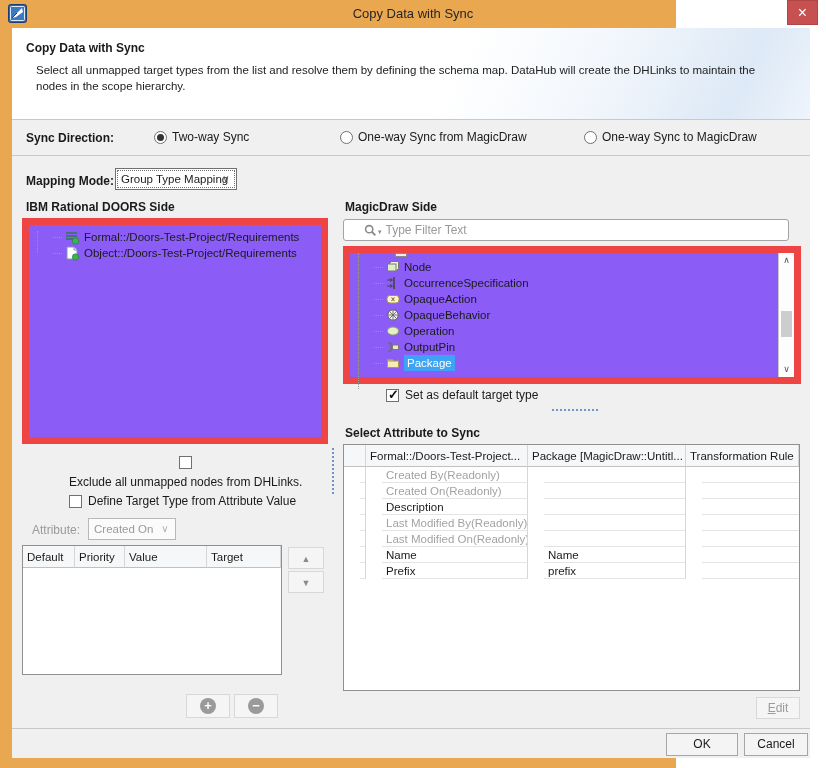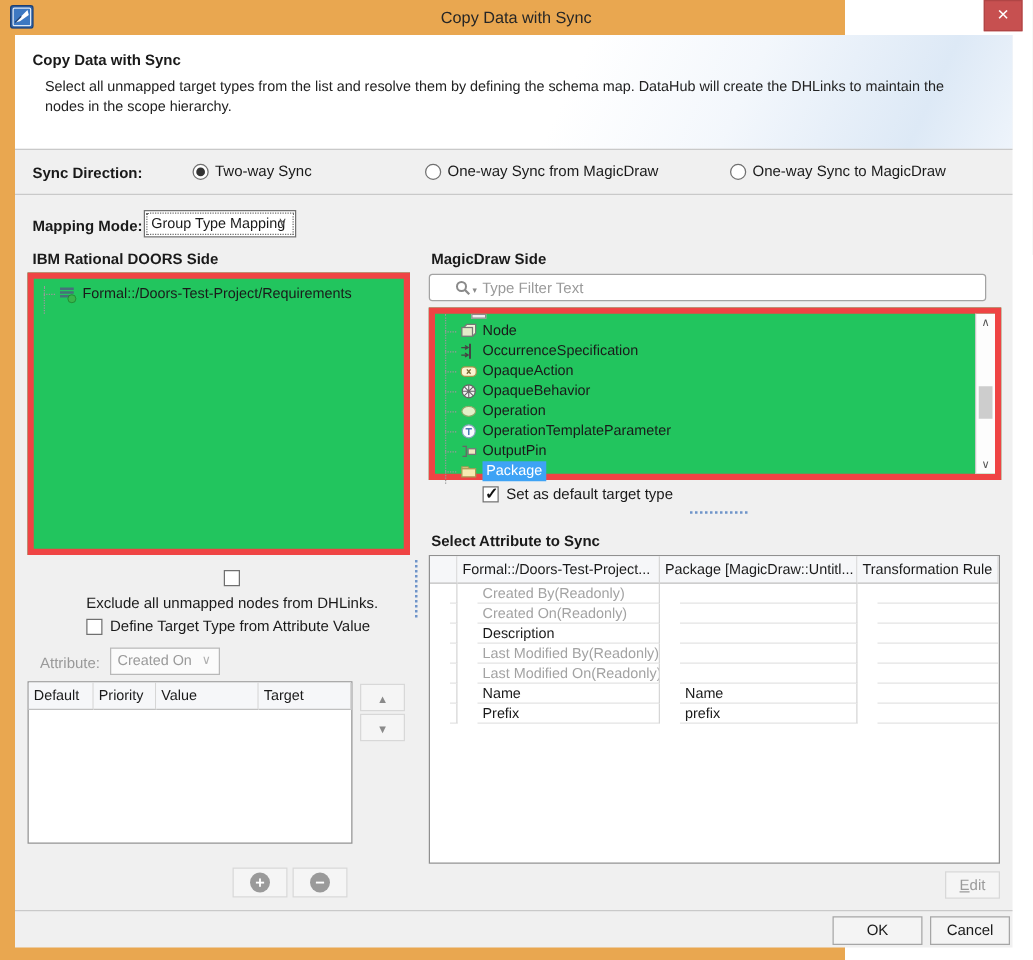--- a/index.html
+++ b/index.html
@@ -38,21 +38,21 @@
     position: absolute; height: 22px; background: #fff; border: 1px solid #707070;
     line-height: 20px; padding-left: 5px; font-size: 11.5px;
   }
   .combo .caret { position: absolute; right: 3px; top: 0; width: 14px; text-align: center; color: #555; font-size: 10px; }
   .combo .caret::after { content: "∨"; }
   .combo.focused { outline: 1px dotted #707070; outline-offset: -3px; }
   .combo.disabled { color: #9a9a9a; background: #fbfbfb; border-color: #b8b8b8; }
   .combo.disabled .caret { color: #b0b0b0; }
   .section-title { position: absolute; font-weight: bold; }
   
-  .white-box { position: absolute; background: #22c55e; border: 5px solid #ef4444; }
+  .white-box { position: absolute; background: #8b5cf6; border: 7px solid #ef4444; padding-left: 16px; }
   
   .trow { height: 16px; line-height: 16px; white-space: nowrap; font-size: 11.5px; display: flex; align-items: center; }
   .conn { display: inline-block; width: 9px; height: 1px; border-top: 1px dotted #9a9a9a; margin: 0 3px 0 0; flex: 0 0 auto; }
   .trow svg { flex: 0 0 auto; margin-right: 4px; }
   .vline { position: absolute; border-left: 1px dotted #9a9a9a; width: 0; }
   .sel-label { background: #3ea3f5; color: #fff; padding: 0 3px; }
   .md-partial { height: 6px; overflow: hidden; position: relative; }
   .md-partial .frag { position: absolute; left: 21px; top: 0; width: 12px; height: 4px; border: 1px solid #8a8a8a; background: #eee; }
   
   .sbar { position: absolute; right: 0; top: 0; bottom: 0; width: 16px; background: #fdfdfd; border-left: 1px solid #c9c9c9; }
@@ -151,20 +151,29 @@
         <div class="trow">
           <span class="conn"></span>
           <svg width="15" height="15" viewBox="0 0 15 15">
             <rect x="1" y="2" width="11" height="2" fill="#47707a"></rect>
             <rect x="1" y="5" width="11" height="2" fill="#47707a"></rect>
             <rect x="1" y="8" width="11" height="2" fill="#47707a"></rect>
             <circle cx="10.5" cy="11" r="3.2" fill="#39b54a" stroke="#1f7f2e" stroke-width="0.6"></circle>
           </svg>
           <span>Formal::/Doors-Test-Project/Requirements</span>
         </div>
+        <div class="trow">
+          <span class="conn"></span>
+          <svg width="15" height="15" viewBox="0 0 15 15">
+            <path d="M2 1 h7 l3 3 v9 h-10 z" fill="#ffffff" stroke="#7a9ab5"></path>
+            <path d="M9 1 v3 h3" fill="#dce8f2" stroke="#7a9ab5"></path>
+            <circle cx="10.5" cy="11" r="3.2" fill="#39b54a" stroke="#1f7f2e" stroke-width="0.6"></circle>
+          </svg>
+          <span>Object::/Doors-Test-Project/Requirements</span>
+        </div>
       </div>
     </div>
 
     <div class="cbrow" style="left:16px; top:428px;flex-direction:column;">
       <span class="cb"></span>
       <span>Exclude all unmapped nodes from DHLinks.</span>
     </div>
     <div class="cbrow" style="left:16px; top:466px;">
       <span class="cb"></span>
       <span>Define Target Type from Attribute Value</span>
@@ -252,28 +261,20 @@
         </div>
 
         <div class="trow">
           <span class="conn"></span>
           <svg width="14" height="14" viewBox="0 0 14 14">
             <ellipse cx="7" cy="7" rx="5.5" ry="4" fill="#e3f0c8" stroke="#8fa868"></ellipse>
           </svg>
           <span>Operation</span>
         </div>
 
-        <div class="trow">
-          <span class="conn"></span>
-          <svg width="14" height="14" viewBox="0 0 14 14">
-            <circle cx="7" cy="7" r="5.2" fill="#f7fbff" stroke="#8aa4bf"></circle>
-            <path d="M4.5 5 h5 M7 5 v5" stroke="#4a7ab5" stroke-width="1.2"></path>
-          </svg>
-          <span>OperationTemplateParameter</span>
-        </div>
 
         <div class="trow">
           <span class="conn"></span>
           <svg width="14" height="14" viewBox="0 0 14 14">
             <path d="M2 3 h3 v8 h-3" fill="none" stroke="#666"></path>
             <rect x="6.5" y="5" width="6" height="4.5" fill="#f0e6c0" stroke="#777"></rect>
           </svg>
           <span>OutputPin</span>
         </div>
 

